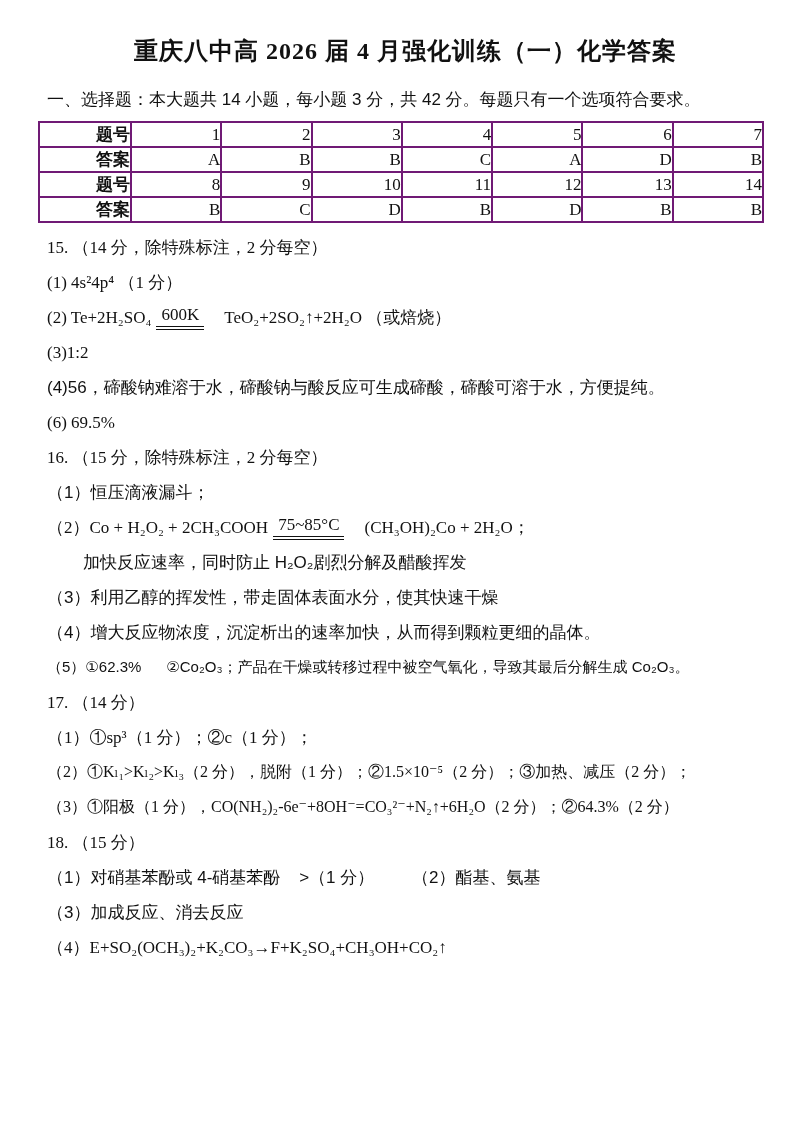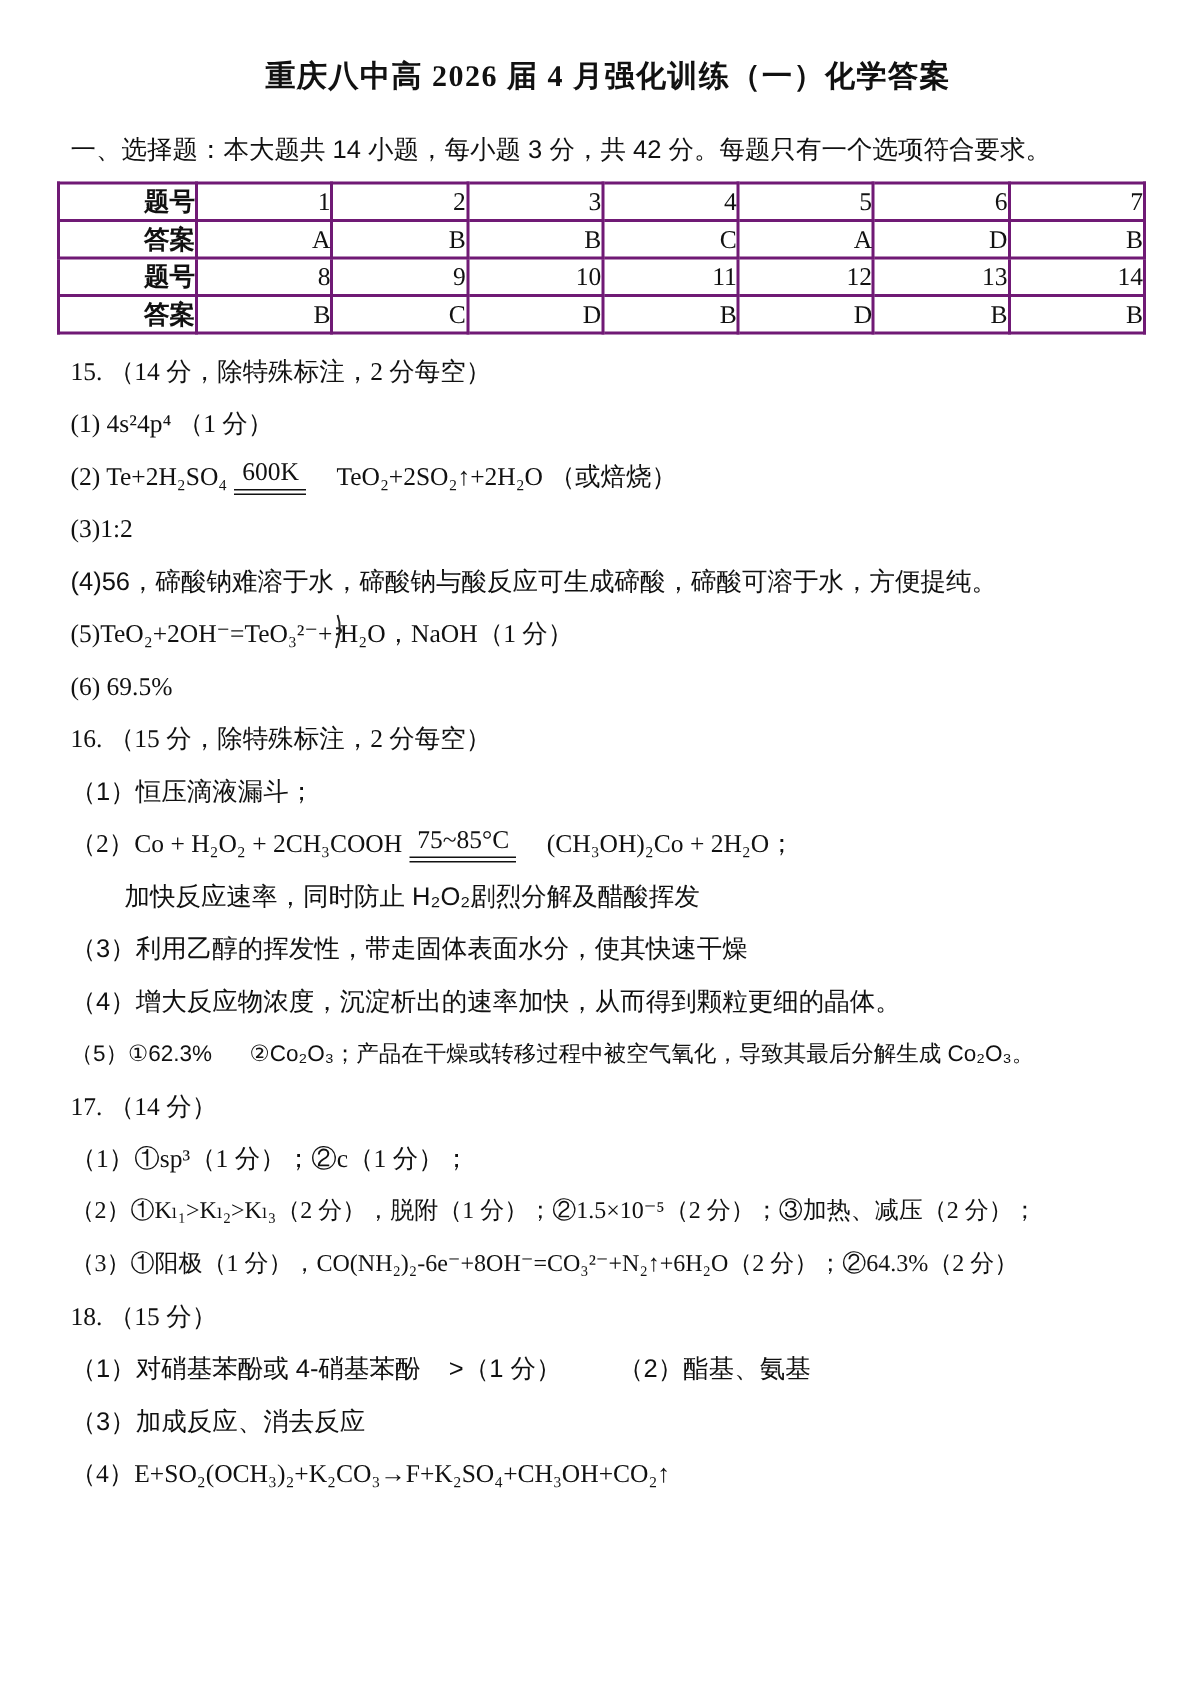--- a/index.html
+++ b/index.html
@@ -12,21 +12,21 @@
     background: #ffffff;
     color: #111;
     font-family: "Liberation Serif", "DejaVu Serif", serif;
     overflow: hidden;
   }
   .content {
     padding: 34px 30px 0 47px;
   }
   .title {
     text-align: center;
-    font-size: 20px;
+    font-size: 24px;
     font-weight: bold;
     line-height: 34px;
     letter-spacing: 1px;
   }
   .hei {
     font-family: "Liberation Sans", "DejaVu Sans", sans-serif;
     font-weight: normal;
   }
   .sec-heading {
     margin-top: 21px;
@@ -147,27 +147,20 @@
         <span class="rxn-cond">600K</span>
         <span>TeO₂+2SO₂↑+2H₂O （或焙烧）</span>
       </div>
       <div class="line">
           <span>(3)1:2</span>
         </div>
       <div class="line hei">
           <span>(4)56，碲酸钠难溶于水，碲酸钠与酸反应可生成碲酸，碲酸可溶于水，方便提纯。</span>
         </div>
       <div class="line">
-        <span>(5)TeO₂+2OH⁻=TeO₃²⁻+</span>
-        <span class="artifact"><svg width="8" height="24" viewBox="0 0 8 24">
-              <path d="M4 1 C 6 6, 6 14, 3 23 M3 10 C 7 9, 8 13, 3 14" fill="none" stroke="#222" stroke-width="1.3"></path>
-            </svg></span>
-        <span>H₂O，NaOH（1 分）</span>
-      </div>
-      <div class="line">
           <span>(6) 69.5%</span>
         </div>
 
       <div class="line">
           <span>16. （15 分，除特殊标注，2 分每空）</span>
         </div>
       <div class="line hei">
           <span>（1）恒压滴液漏斗；</span>
         </div>
       <div class="line">

